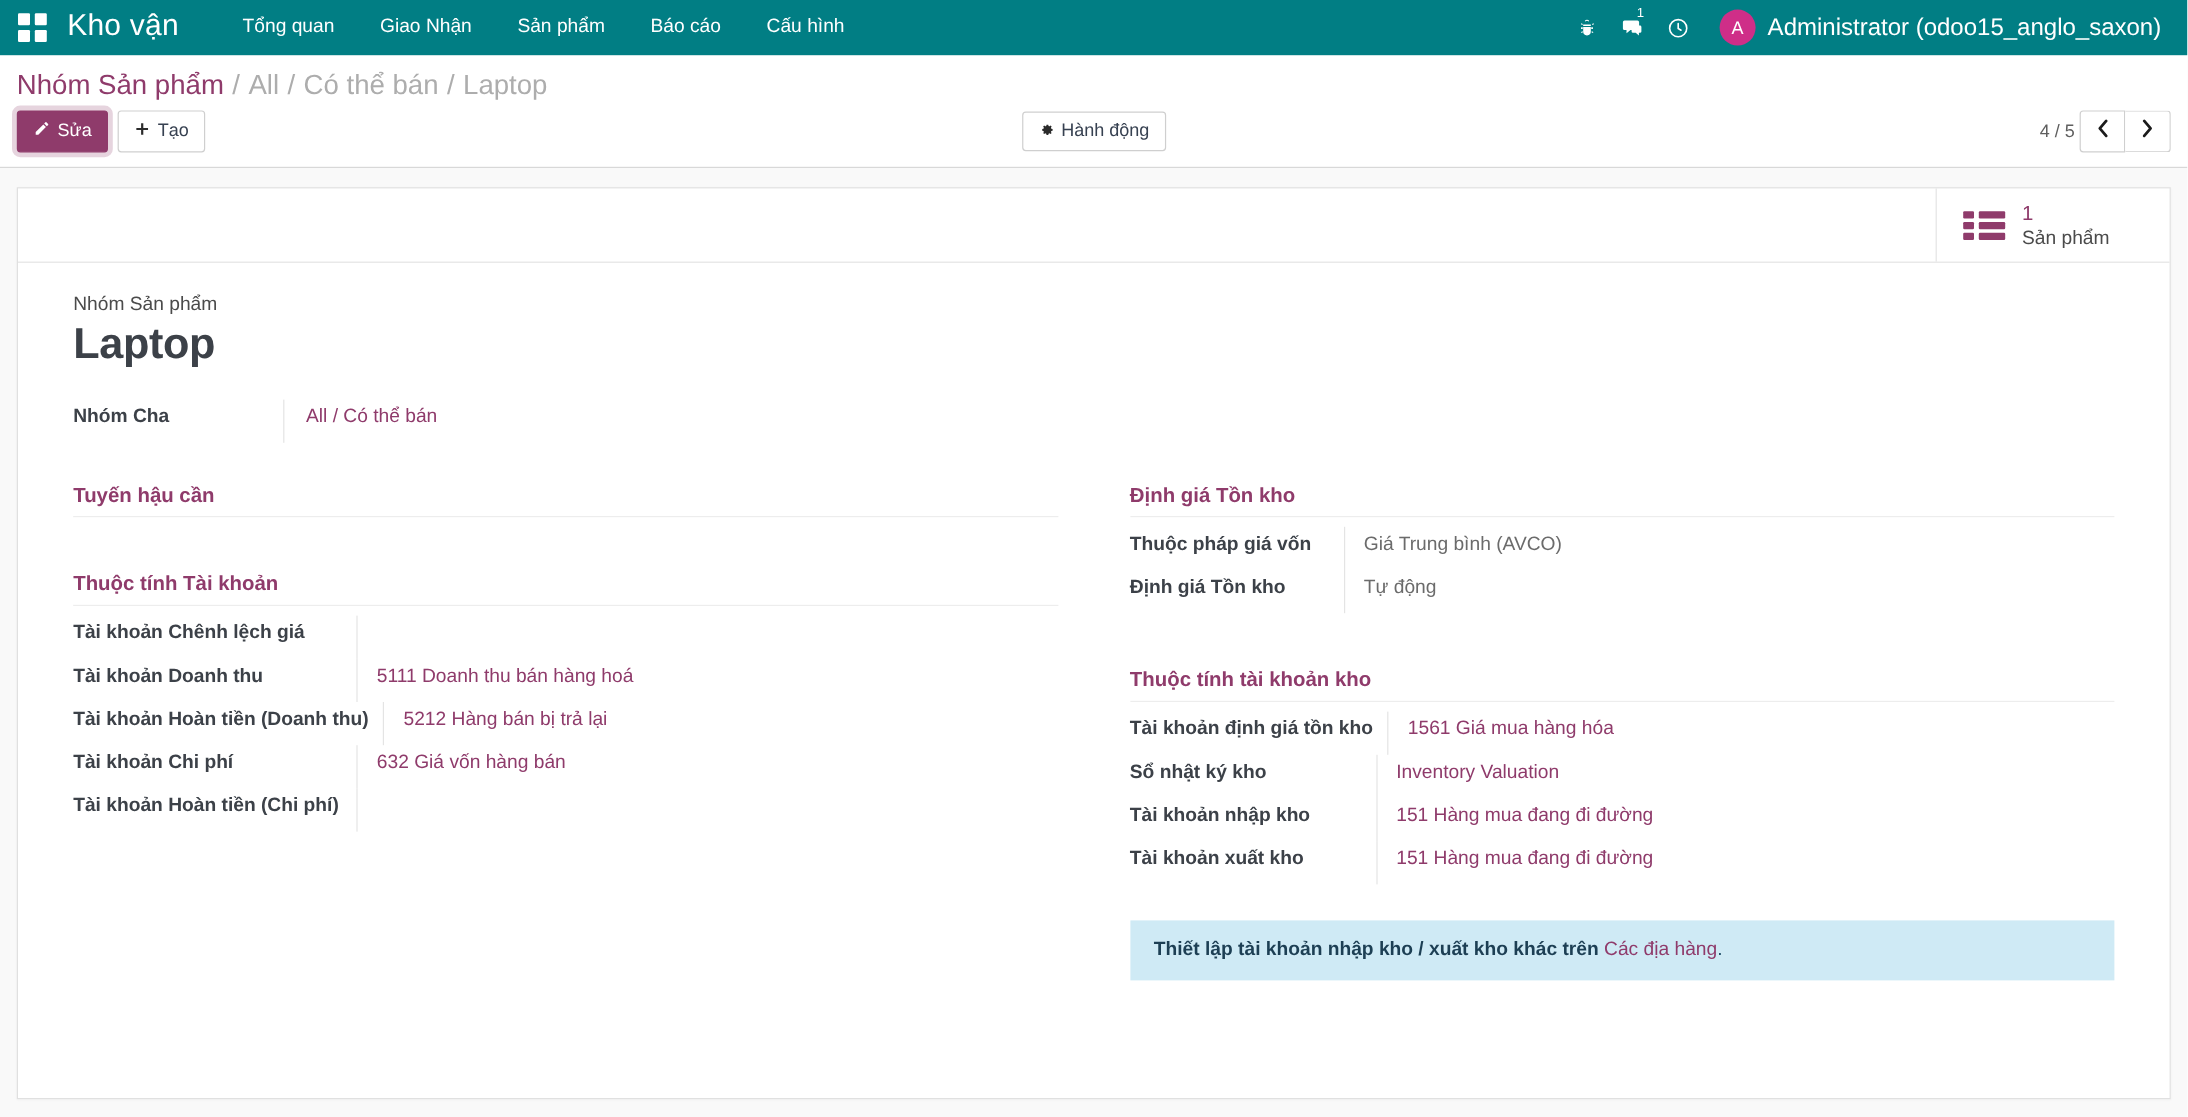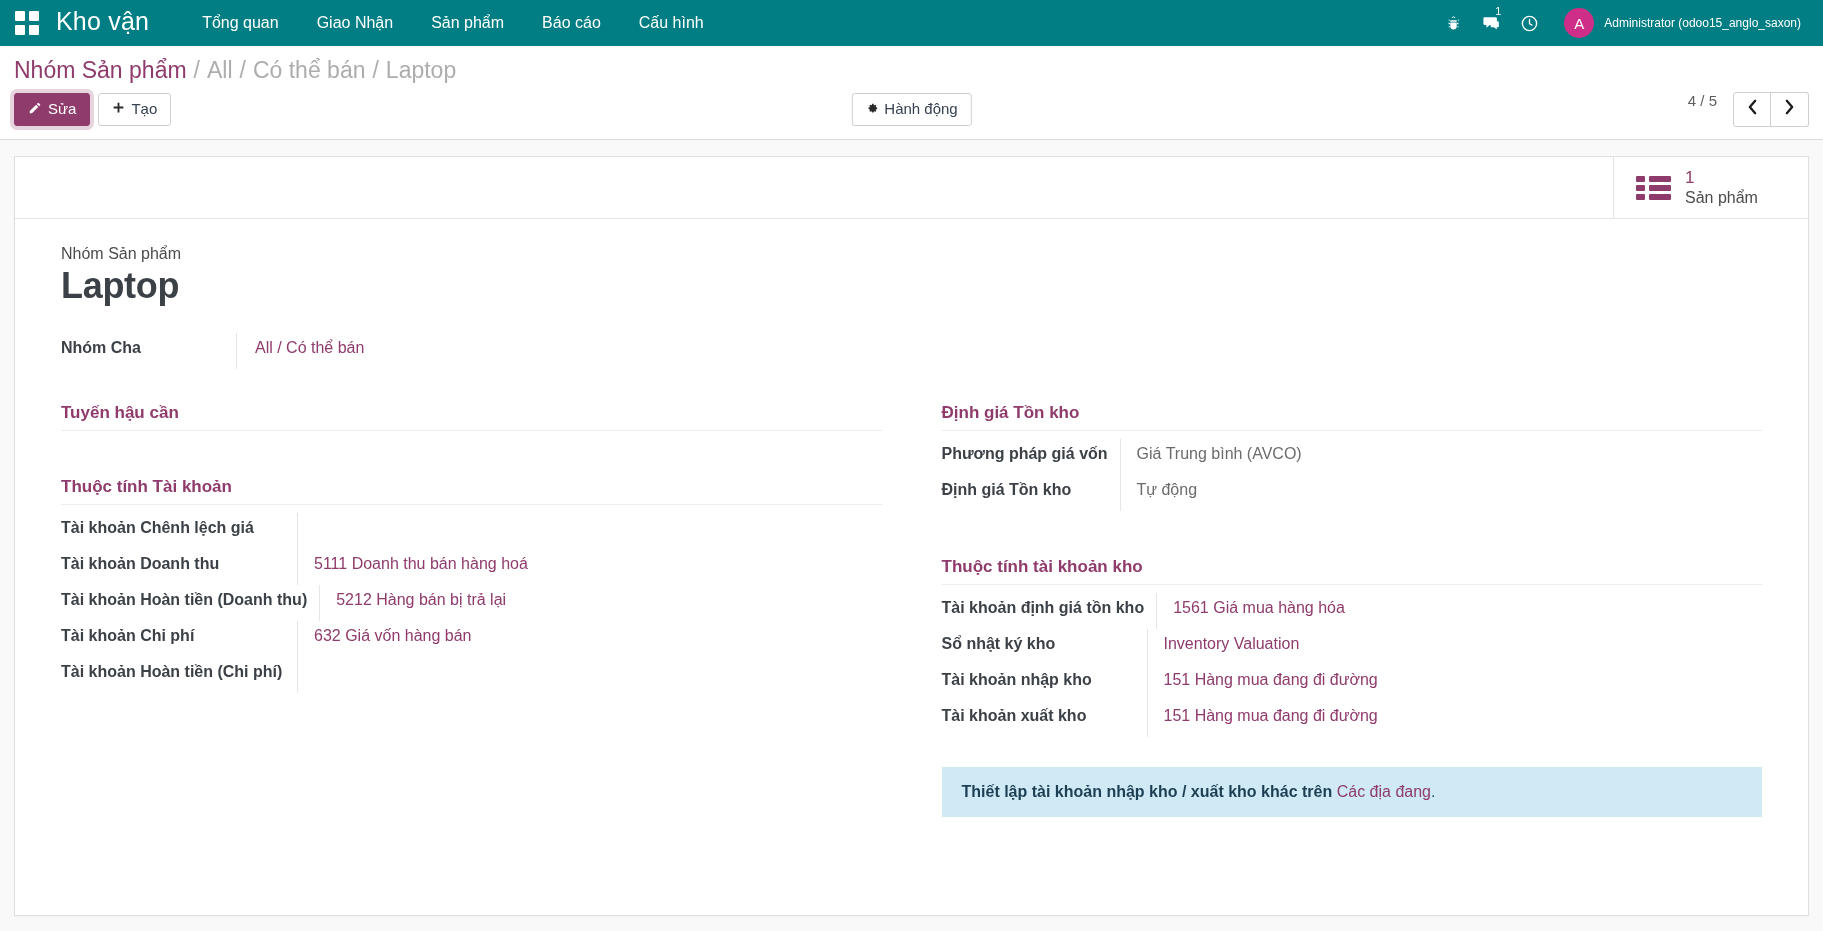--- a/index.html
+++ b/index.html
@@ -82,21 +82,21 @@
   }
   .avatar {
     width: 30px; height: 30px;
     border-radius: 50%;
     background: #cf2e88;
     color: #ffffff;
     display: flex; align-items: center; justify-content: center;
     font-size: 15px;
     margin-right: 10px;
   }
-  .username { font-size: 12px; white-space: nowrap; }
+  .username { font-size: 20px; white-space: nowrap; }
 
   
   .control-panel {
     background: #ffffff;
     border-bottom: 1px solid #d8d8d8;
     padding: 0 14px;
   }
   .breadcrumb {
     display: flex; align-items: baseline;
     padding: 11px 0 4px 0;
@@ -136,22 +136,22 @@
     box-shadow: 0 0 0 4px rgba(143,59,107,.22);
   }
   .btn-group { display: flex; gap: 8px; }
   .cp-center {
     position: absolute;
     left: 50%;
     transform: translateX(-50%);
   }
   .pager {
     margin-left: auto;
-    display: flex; 
-    gap: 16px;
+    display: flex; align-items: center;
+    gap: 4px;
   }
   .pager-value { font-size: 15px; color: #5f5f5f; white-space: nowrap; }
   .pager-btns { display: flex; }
   .pager-btn {
     width: 38px; height: 35px;
     border: 1px solid #cfcfcf;
     background: #ffffff;
     display: flex; align-items: center; justify-content: center;
     cursor: pointer;
     font-size: 17px;
@@ -445,21 +445,21 @@
             </div>
 
           </div>
 
           <div class="col">
 
             <div class="group valuation">
               <div class="group-title">Định giá Tồn kho</div>
 
               <div class="field-row">
-                <div class="field-label">Phương pháp giá vốn</div>
+                <div class="field-label">Thuộc pháp giá vốn</div>
                 <div class="field-value">Giá Trung bình (AVCO)</div>
               </div>
 
               <div class="field-row">
                 <div class="field-label">Định giá Tồn kho</div>
                 <div class="field-value">Tự động</div>
               </div>
             </div>
 
             <div class="group acct-right">
@@ -488,21 +488,21 @@
 
               <div class="field-row">
                 <div class="field-label">Tài khoản xuất kho</div>
                 <div class="field-value">
                   <a>151 Hàng mua đang đi đường</a>
                 </div>
               </div>
 
               <div class="alert-info">
                 <b>Thiết lập tài khoản nhập kho / xuất kho khác trên</b>
-                <a>Các địa đang</a><span>.</span>
+                <a>Các địa hàng</a><span>.</span>
               </div>
             </div>
 
           </div>
         </div>
       </div>
     </div>
   </div>
 </div>
 

